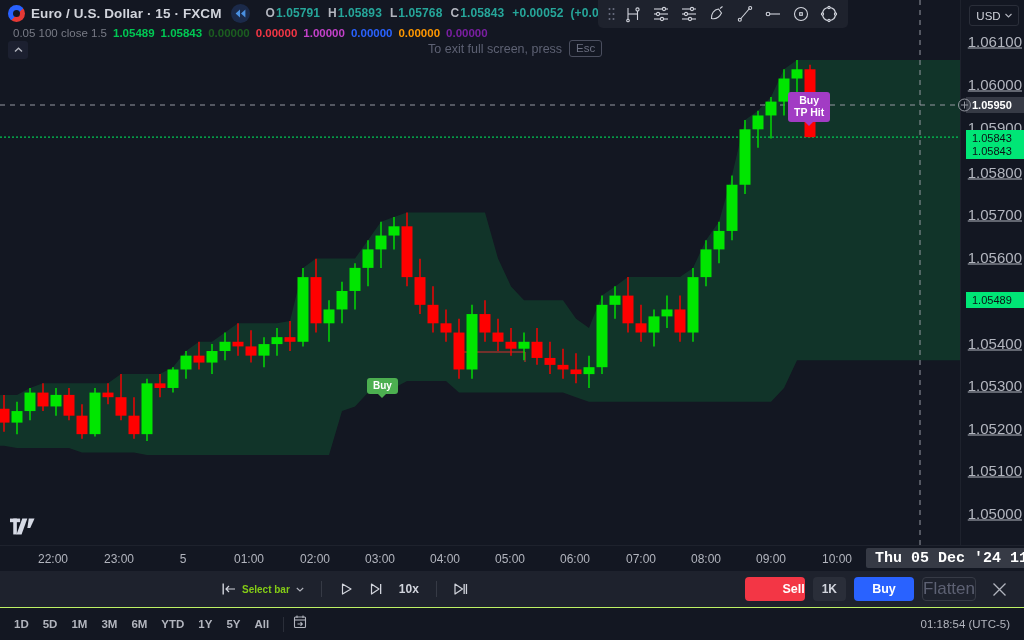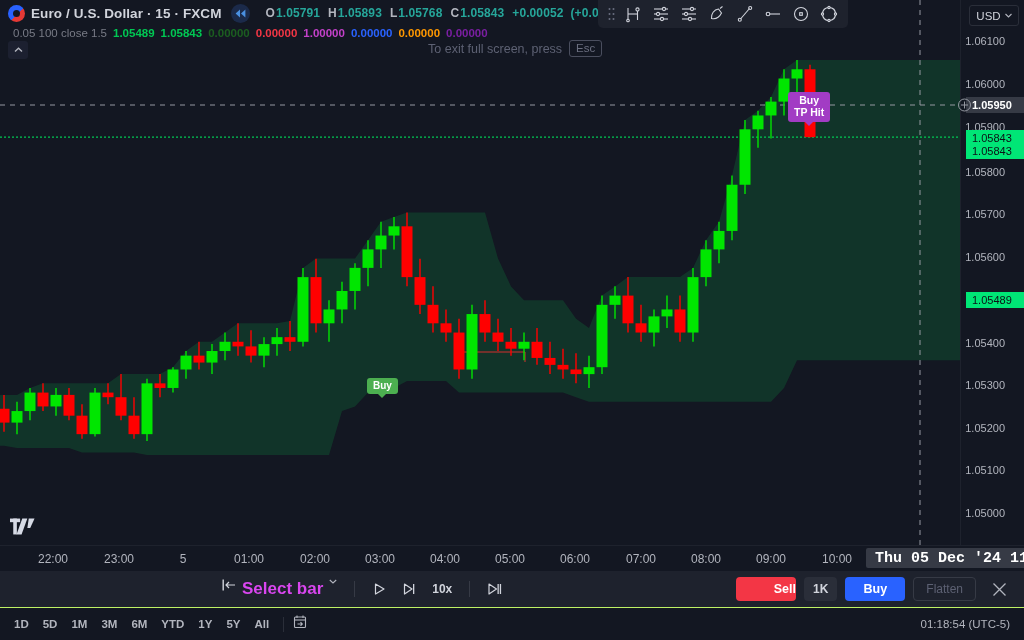--- a/index.html
+++ b/index.html
@@ -36,48 +36,48 @@
   .esc-key { border: 1px solid #4a4e5e; border-radius: 3px; padding: 1px 6px 2px; font-size: 11.5px; color: #6b6f80; }
 
   
   .draw-toolbar { position: absolute; left: 598px; top: 0px; height: 28px; background: #1e222d; border-radius: 0 0 5px 5px; display: flex; align-items: center; padding: 0 6px; gap: 2px; }
   .dt-btn { width: 26px; height: 26px; display: flex; align-items: center; justify-content: center; border-radius: 3px; }
   .dt-grip { width: 14px; height: 26px; display:flex; align-items:center; justify-content:center; }
 
   
   .chart-area { position: absolute; left: 0; top: 0; width: 960px; height: 545px; overflow: hidden; }
   .price-axis { position: absolute; left: 960px; top: 0; width: 64px; height: 545px; background: #131722; border-left: 1px solid #1e222d; }
-  .pa-tick { position: absolute; right: 19px; color: #b2b5be; font-size: 11px; transform: translateY(-50%); white-space: nowrap; }
+  .pa-tick { position: absolute; right: 2px; color: #b2b5be; font-size: 15px; transform: translateY(-50%); white-space: nowrap; text-decoration: underline; }
   .pa-badge { position: absolute; right: 0; height: 16px; line-height: 16px; padding: 0 14px 0 6px; font-size: 11px; font-weight: 400; transform: translateY(-50%); white-space: nowrap; text-align: right; width: 58px; }
   .badge-green { background: #00e676; color: #0c1016; }
   .badge-cross { background: #363a45; color: #ffffff; font-weight: 700; }
   .cross-plus { position: absolute; right: 53px; width: 13px; height: 13px; border-radius: 50%; border: 1px solid #9598a1; transform: translateY(-50%); }
   .cross-plus:before, .cross-plus:after { content:""; position:absolute; background:#9598a1; }
   .cross-plus:before { left: 5px; top: 2px; width: 1px; height: 7px; }
   .cross-plus:after { top: 5px; left: 2px; height: 1px; width: 7px; }
   .usd-sel { position: absolute; right: 5px; top: 5px; width: 50px; height: 21px; border: 1px solid #2a2e39; border-radius: 3px; display: flex; align-items: center; justify-content: center; gap: 4px; color: #d1d4dc; font-size: 11.5px; }
 
   
   .time-axis { position: absolute; left: 0; top: 545px; width: 1024px; height: 26px; background: #131722; border-top: 1px solid #1e222d; }
   .ta-tick { position: absolute; top: 6px; color: #b2b5be; font-size: 12px; transform: translateX(-50%); white-space: nowrap; }
   .ta-badge { position: absolute; top: 2px; height: 20px; line-height: 21px; background: #363a45; color: #ffffff; font-size: 15px; font-weight: 700; padding: 0 9px; border-radius: 2px; white-space: nowrap; font-family: Liberation Mono, monospace; }
   .ta-settings { position: absolute; right: 16px; top: 6px; }
 
   
   .replay-bar { position: absolute; left: 0; top: 571px; width: 1024px; height: 36px; background: #1e222d; display: flex; align-items: center; }
   .rb-center { position: absolute; left: 216px; display: flex; align-items: center; gap: 4px; }
-  .rb-select { display: flex; gap: 6px; padding: 4px 6px; border-radius: 4px; color: #d946ef; font-size: 17px; font-weight: 700; }
+  .rb-select { display: flex; align-items: center; gap: 6px; padding: 4px 6px; border-radius: 4px; color: #84cc16; font-size: 10px; font-weight: 700; }
   .rb-divider { width: 1px; height: 16px; background: #363a45; margin: 0 7px; }
   .rb-icon { width: 26px; height: 24px; display: flex; align-items: center; justify-content: center; border-radius: 4px; }
   .rb-speed { color: #d1d4dc; font-size: 12px; font-weight: 700; padding: 3px 6px; }
   .rb-right { position: absolute; right: 14px; display: flex; align-items: center; gap: 8px; }
   .btn-sell { background: #f33645; color: #fff; font-size: 12.5px; font-weight: 700; border-radius: 4px; height: 24px; line-height: 24px; width: 60px; text-align: right; }
   .btn-qty { background: #2a2e39; color: #d1d4dc; font-size: 12px; font-weight: 700; border-radius: 4px; height: 24px; line-height: 24px; padding: 0 9px; }
   .btn-buy { background: #2962ff; color: #fff; font-size: 12.5px; font-weight: 700; border-radius: 4px; height: 24px; line-height: 24px; width: 60px; text-align: center; }
-  .btn-flatten { border: 1px solid #363a45; color: #5d6173; font-size: 12px; border-radius: 4px; height: 24px; line-height: 22px; padding: 0 12px; text-align: right; }
+  .btn-flatten { border: 1px solid #363a45; color: #5d6173; font-size: 17px; border-radius: 4px; height: 24px; line-height: 22px; padding: 0 0; text-align: right; }
   .btn-close { width: 22px; height: 22px; display: flex; align-items: center; justify-content: center; margin-left: 4px; }
 
   
   .status-bar { position: absolute; left: 0; top: 607px; width: 1024px; height: 33px; background: #131722; border-top: 1px solid #bef264; display: flex; align-items: center; }
   .range-list { display: flex; align-items: center; gap: 2px; margin-left: 8px; }
   .range-item { color: #b2b5be; font-size: 11.5px; font-weight: 700; padding: 4px 6px; border-radius: 3px; }
   .sb-divider { width: 1px; height: 15px; background: #2a2e39; margin: 0 8px; }
   .clock { position: absolute; right: 14px; color: #b2b5be; font-size: 11.5px; }
 
   

